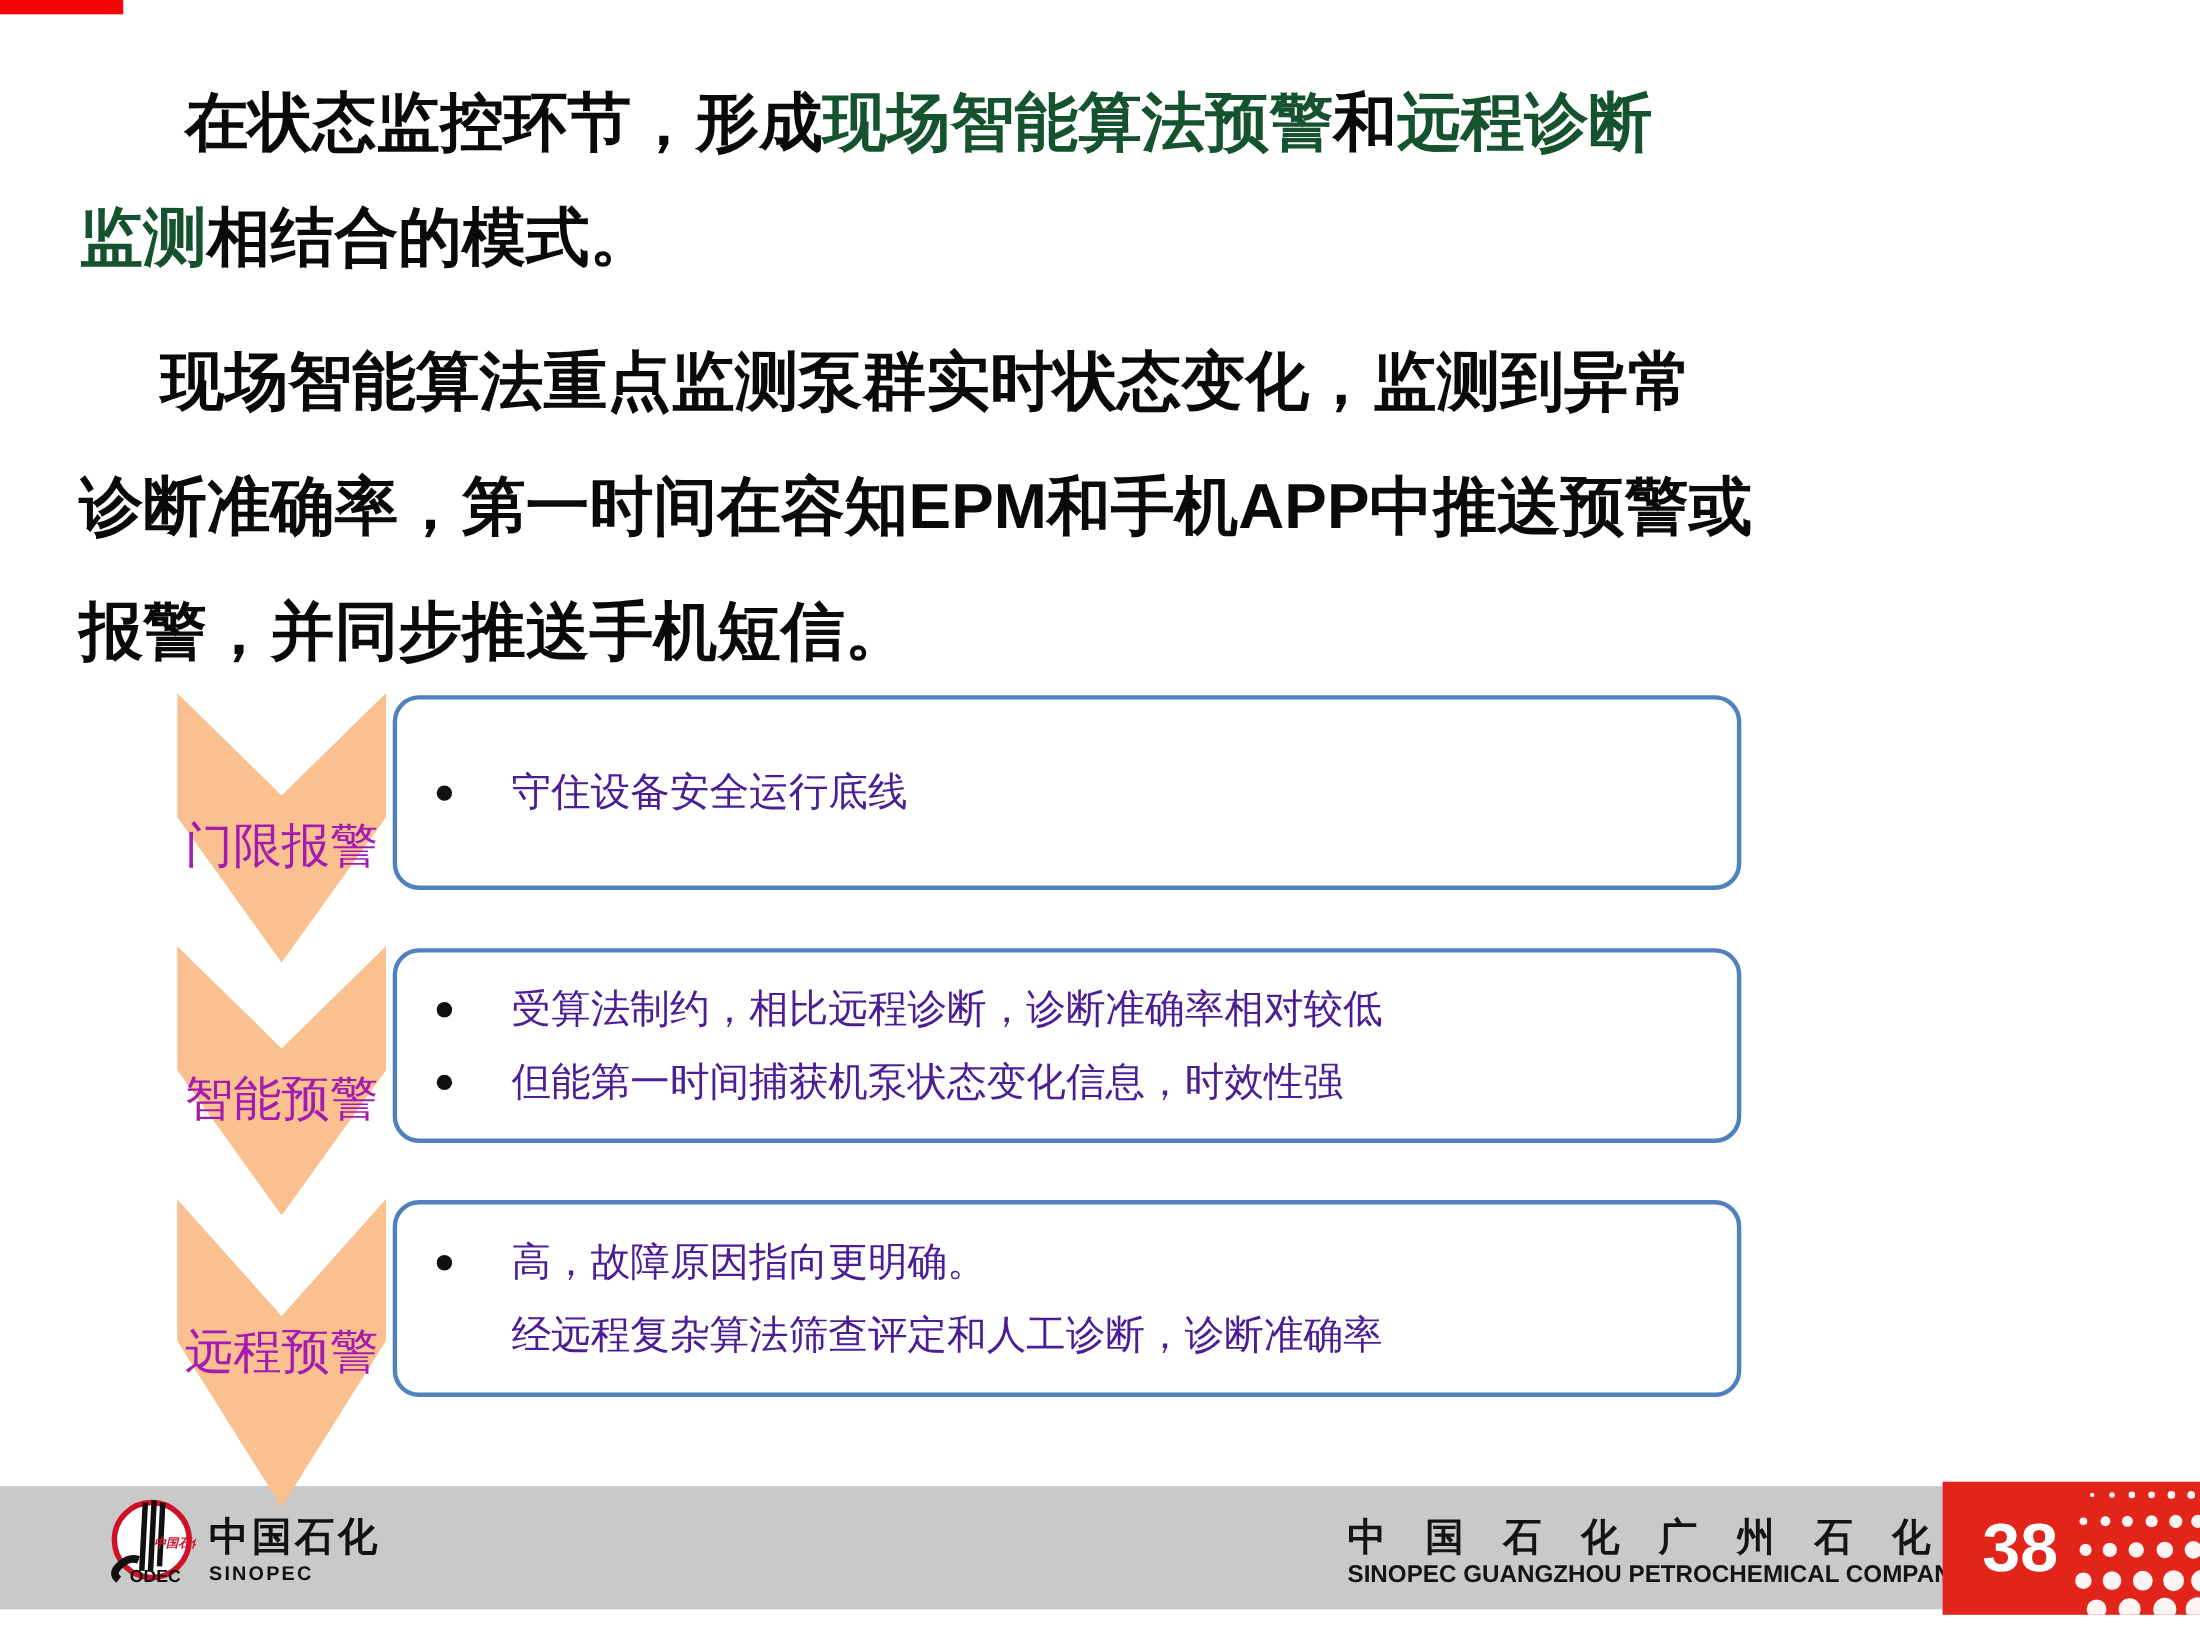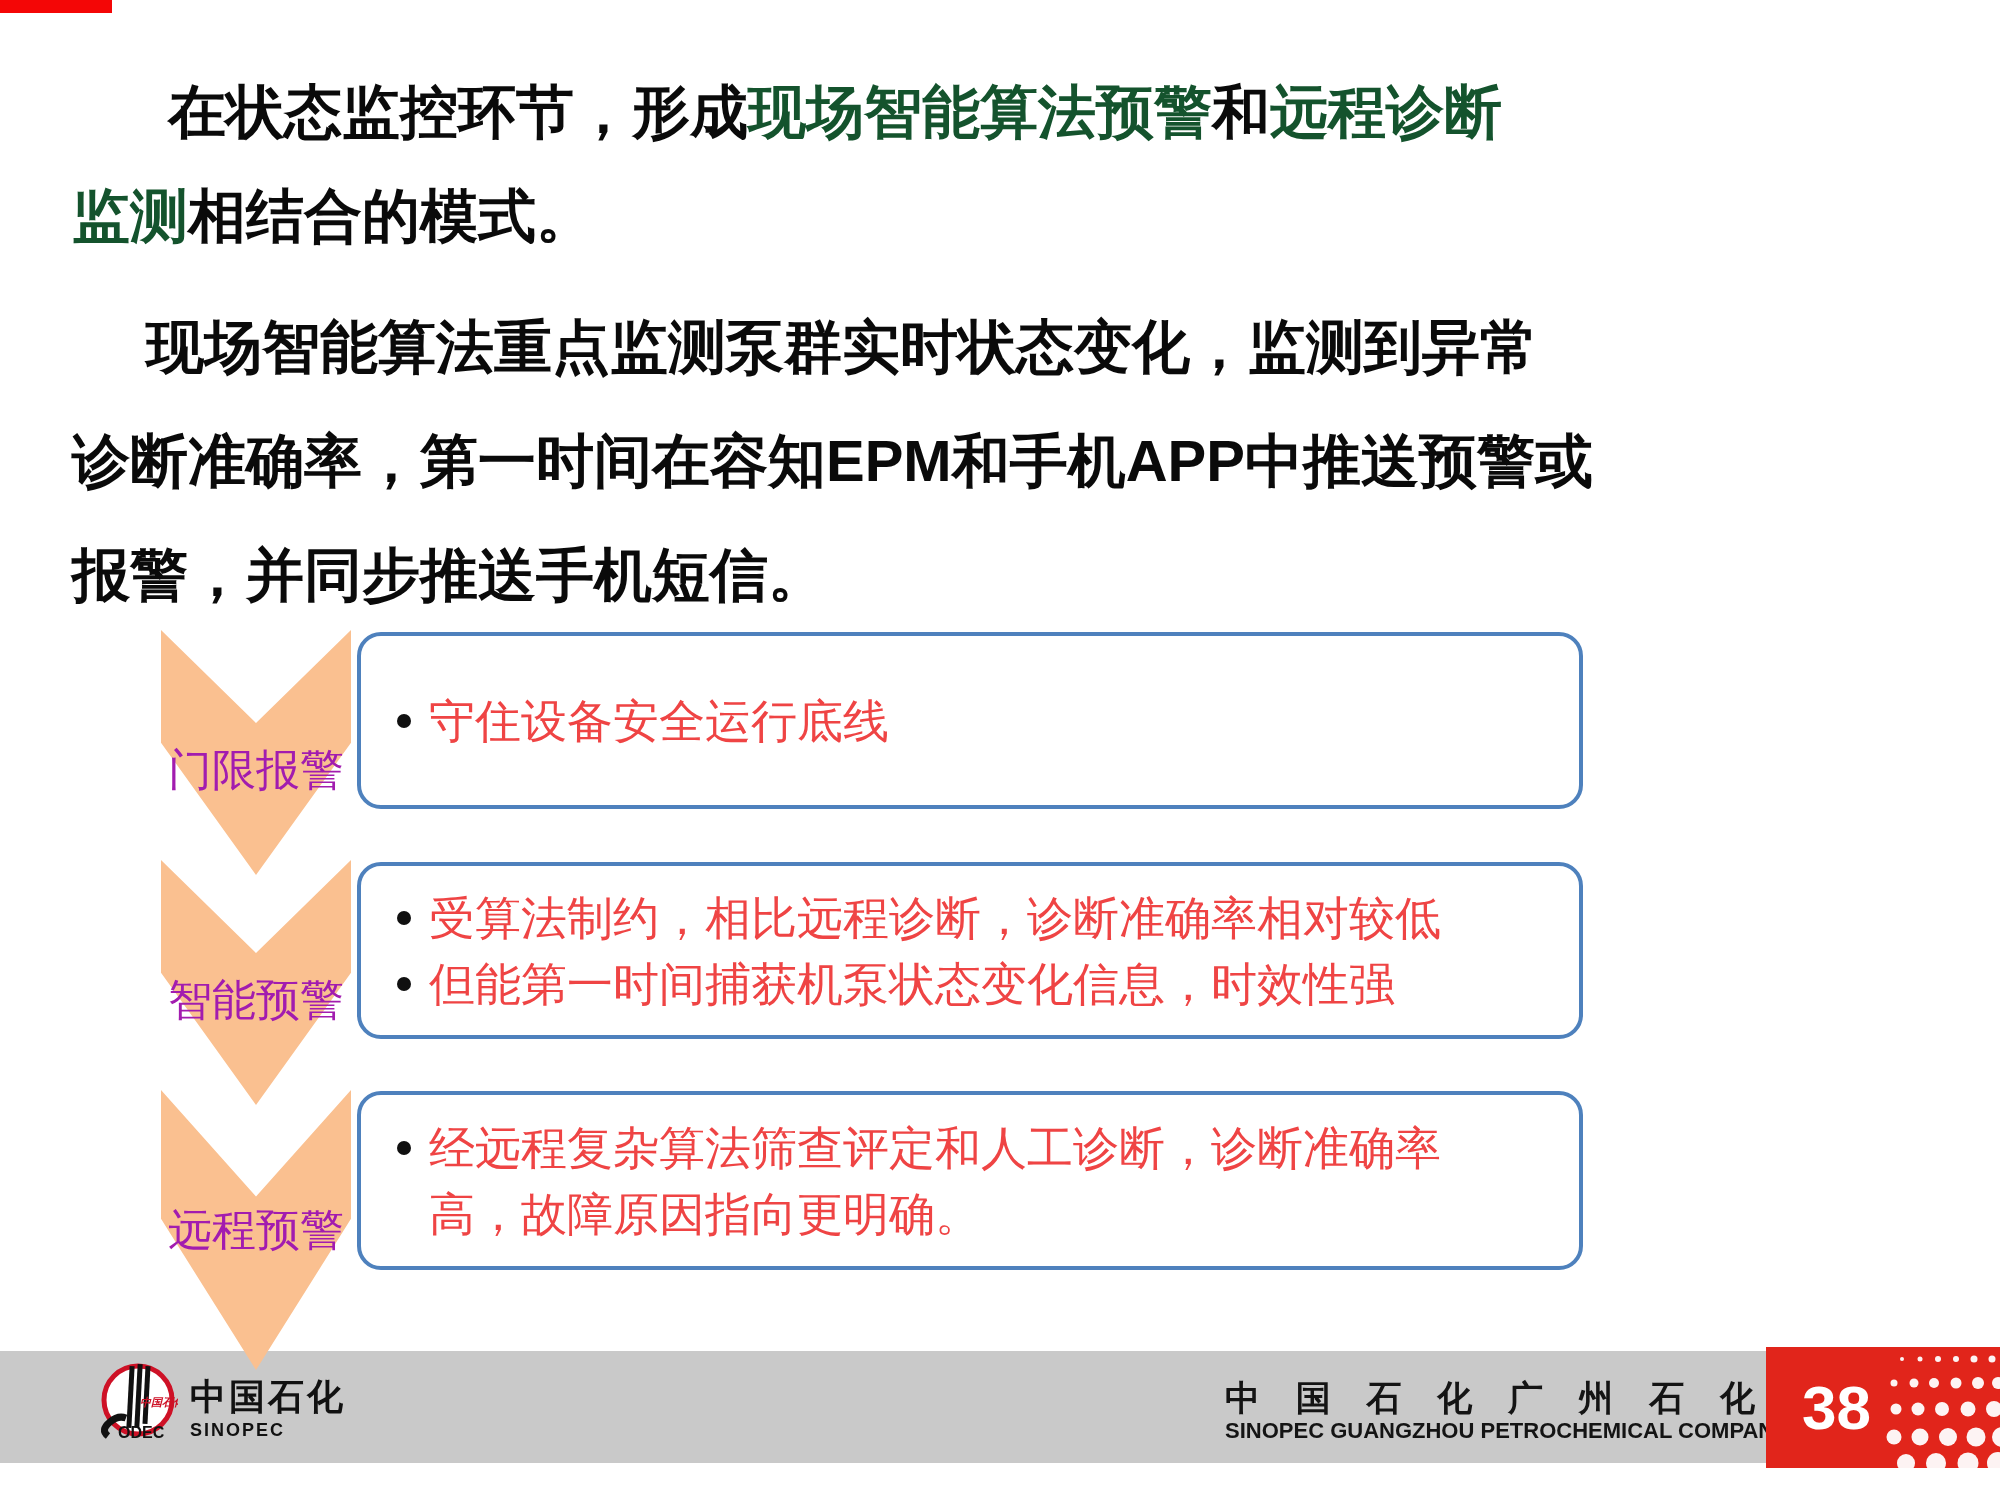--- a/index.html
+++ b/index.html
@@ -67,22 +67,23 @@
   .bx3{top:1091px;height:179px;}
   .bullet-row{display:flex;align-items:flex-start;}
   .bullet-dot{
     flex:0 0 auto;
     width:14px;height:14px;border-radius:50%;
     background:#101010;
     margin:26px 18px 0 0;
   }
   .bullet-text{
     font-family:"DejaVu Serif","Liberation Serif",serif;
-    font-size:46px;line-height:66px;color:#ef4444;
+    font-size:36px;line-height:66px;color:#4c1d95;
     white-space:nowrap;
+    margin-left:36px;
   }
   
   .footer-bar{
     position:absolute;left:0;top:1351px;width:1768px;height:112px;
     background:#C9C9C9;z-index:1;
   }
   .logo-svg{position:absolute;left:94px;top:1358px;z-index:2;}
   .logo-text{position:absolute;left:190px;top:1378px;z-index:2;color:#111;}
   .logo-cn{font-size:36px;font-weight:bold;letter-spacing:3px;line-height:38px;}
   .logo-en{font-size:18px;font-weight:bold;letter-spacing:2px;line-height:28px;}
@@ -153,22 +154,22 @@
       <div class="bullet-text">
         <div>但能第一时间捕获机泵状态变化信息，时效性强</div>
       </div>
     </div>
   </div>
 
   <div class="step-box bx3">
     <div class="bullet-row">
       <span class="bullet-dot"></span>
       <div class="bullet-text">
+        <div>高，故障原因指向更明确。</div>
         <div>经远程复杂算法筛查评定和人工诊断，诊断准确率</div>
-        <div>高，故障原因指向更明确。</div>
       </div>
     </div>
   </div>
 
   <div class="footer-bar"></div>
 
   <svg class="logo-svg" width="84" height="92" viewBox="0 0 84 92">
     <circle cx="44" cy="42" r="34" fill="#ffffff" stroke="#CE1126" stroke-width="5"></circle>
     <rect x="34" y="8" width="5" height="62" fill="#111111" transform="rotate(3 36 39)"></rect>
     <rect x="42" y="6" width="5" height="64" fill="#111111" transform="rotate(3 44 38)"></rect>

